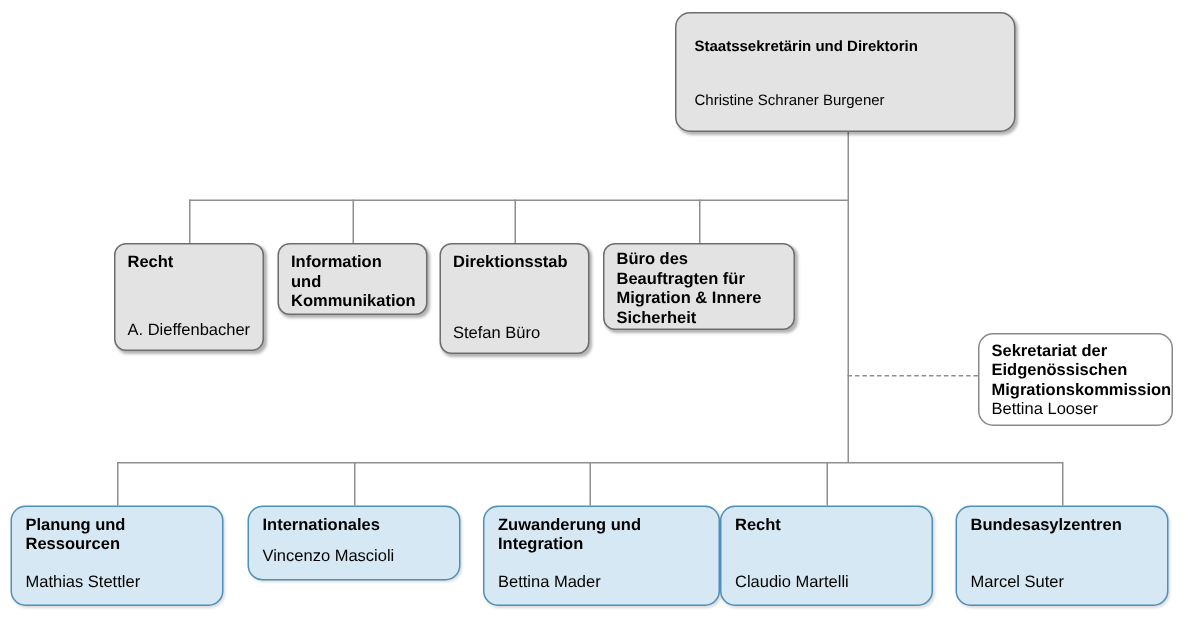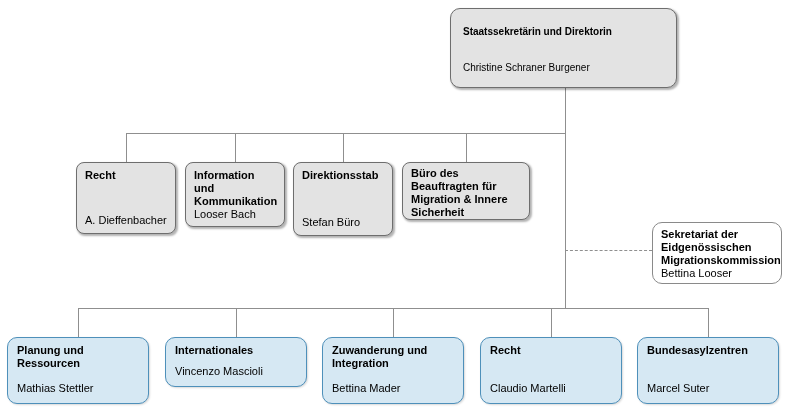--- a/index.html
+++ b/index.html
@@ -82,21 +82,21 @@
 
   <div class="box gray root" style="left:450px;top:8px;width:227px;height:80px">
     <div class="title">Staatssekretärin und Direktorin</div>
     <div class="name">Christine Schraner Burgener</div>
   </div>
 
   <div class="box gray" style="left:76px;top:162px;width:100px;height:72px">
     <div class="title">Recht</div>
     <div class="name">A. Dieffenbacher</div>
   </div>
-  <div class="box gray" style="left:185px;top:162px;width:100px;height:65px">
+  <div class="box gray" style="left:185px;top:162px;width:100px;height:48px">
     <div class="title">Information und Kommunikation</div>
     <div class="name">Looser Bach</div>
   </div>
   <div class="box gray" style="left:293px;top:162px;width:100px;height:74px">
     <div class="title">Direktionsstab</div>
     <div class="name">Stefan Büro</div>
   </div>
   <div class="box gray" style="left:402px;top:162px;width:128px;height:58px;padding-top:4px">
     <div class="title">Büro des Beauftragten für Migration &amp; Innere Sicherheit</div>
     <div class="name">Urs von Arb</div>
@@ -108,21 +108,21 @@
   </div>
 
   <div class="box blue" style="left:7px;top:337px;width:142px;height:67px">
     <div class="title">Planung und Ressourcen</div>
     <div class="name">Mathias Stettler</div>
   </div>
   <div class="box blue" style="left:165px;top:337px;width:142px;height:50px">
     <div class="title">Internationales</div>
     <div class="name">Vincenzo Mascioli</div>
   </div>
-  <div class="box blue" style="left:322px;top:337px;width:142px;height:67px">
+  <div class="box blue" style="left:322px;top:337px;width:158px;height:67px">
     <div class="title">Zuwanderung und Integration</div>
     <div class="name">Bettina Mader</div>
   </div>
   <div class="box blue" style="left:480px;top:337px;width:142px;height:67px">
     <div class="title">Recht</div>
     <div class="name">Claudio Martelli</div>
   </div>
   <div class="box blue" style="left:637px;top:337px;width:142px;height:67px">
     <div class="title">Bundesasylzentren</div>
     <div class="name">Marcel Suter</div>

